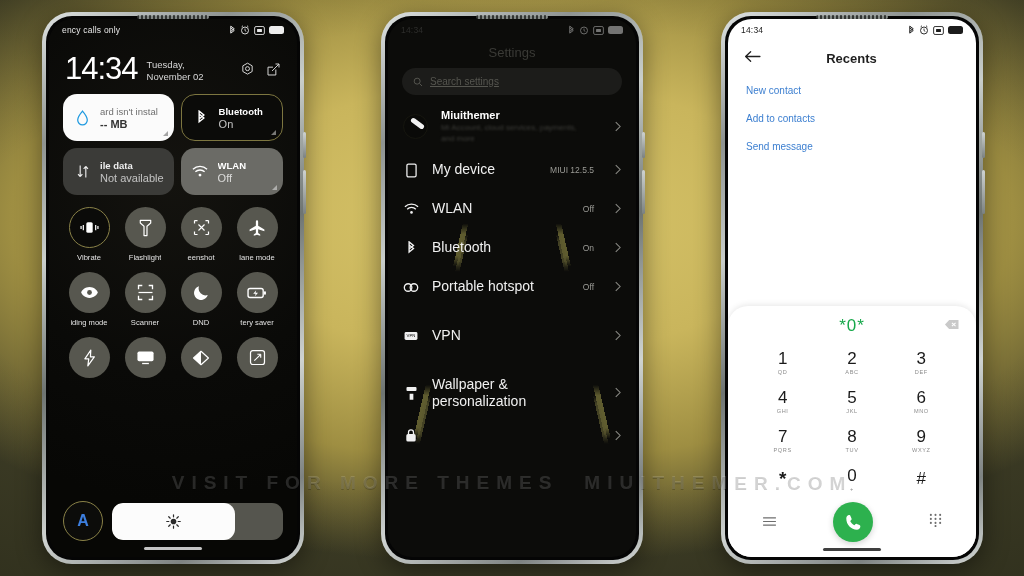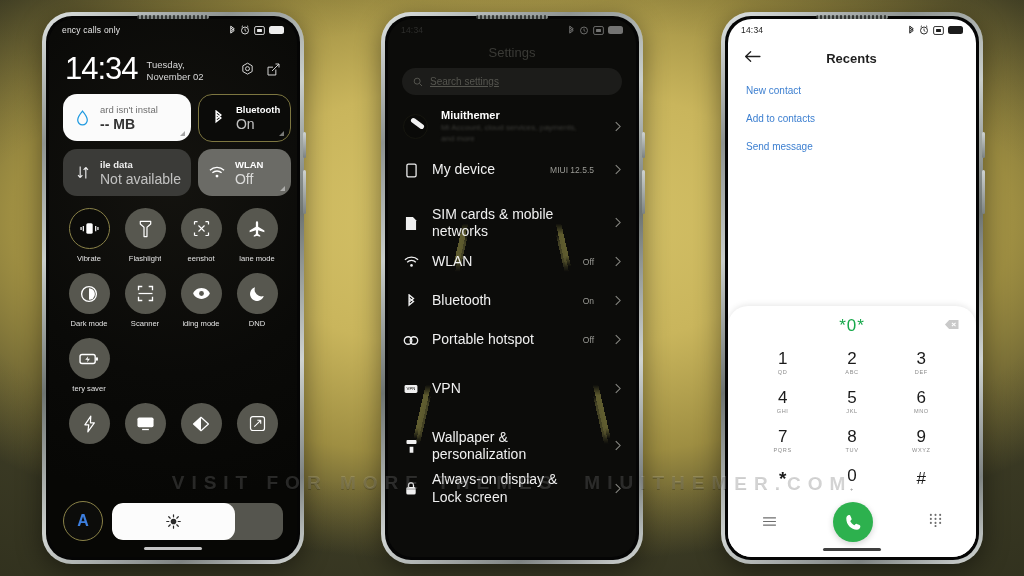--- a/index.html
+++ b/index.html
@@ -73,21 +73,21 @@
   .clock-icons { margin-left:auto; display:flex; gap:11px; padding-top:9px; }
   .clock-icons svg { display:block; opacity:.92; }
 
   .cards { padding: 10px 14px 0 14px; display:flex; gap:7px; }
   .cards-col { display:flex; flex-direction:column; gap:7px; flex:1;justify-content:space-between; }
   .tcard { border-radius:14px; padding:9px 10px; min-height:47px;
     display:flex; align-items:center; gap:8px; position:relative; }
   .tcard .ic { width:19px; height:19px; flex:0 0 19px; display:flex; align-items:center; justify-content:center;}
   .tcard .tx { display:flex; flex-direction:column; gap:1px; min-width:0; }
   .tcard .t1 { font-size:9.5px; font-weight:600; white-space:nowrap; overflow:hidden;}
-  .tcard .t2 { font-size:14px; opacity:.75; white-space:nowrap; overflow:hidden;}
+  .tcard .t2 { font-size:11px; opacity:.75; white-space:nowrap; overflow:hidden;}
   .card-white { background:#fbfbfb; color:#111; }
   .card-white .t1 { color:#6f6f6f; font-weight:400; }
   .card-white .t2 { color:#333; opacity:1; font-weight:700; }
   .card-grey { background:#3b3b38; color:#eee; }
   .card-dark-hl { background:#0b0b09; color:#fff; border:1px solid #7d7640; }
   .card-lt { background:#6b6b66; color:#fff; }
   .resize-h { position:absolute; right:6px; bottom:5px; width:0;height:0;
     border-left:5px solid transparent; border-bottom:5px solid rgba(255,255,255,.45); }
   .card-white .resize-h { border-bottom-color: rgba(60,60,60,.45); }
 
@@ -330,50 +330,41 @@
 
           <div class="tile">
             <span class="tile-circ">
               <svg width="18" height="18" viewBox="0 0 19 19">
                   <path d="M9.5 1.2c.8 0 1.2.7 1.2 1.6v4.4l6.6 3.8v1.8l-6.6-2.1v4l2.2 1.6v1.3L9.5 16.7l-3.4 1-.0-1.3 2.2-1.6v-4L1.7 12.8V11l6.6-3.8V2.8c0-.9.4-1.6 1.2-1.6z" fill="#fff"></path>
                 </svg>
             </span>
             <span class="tile-lbl">lane mode</span>
           </div>
 
+
+
+
           <div class="tile">
             <span class="tile-circ">
-              <svg width="18" height="18" viewBox="0 0 19 19">
-                  <circle cx="9.5" cy="9.5" r="7.8" fill="none" stroke="#fff" stroke-width="1.4"></circle>
-                  <path d="M9.5 3.3a6.2 6.2 0 0 1 0 12.4z" fill="#fff"></path>
-                </svg>
-            </span>
-            <span class="tile-lbl">Dark mode</span>
-          </div>
-
-
+              <svg width="19" height="13" viewBox="0 0 20 14">
+                  <path d="M10 1.2C5.4 1.2 1.8 4.6 1 7c.8 2.4 4.4 5.8 9 5.8S18.2 9.4 19 7c-.8-2.4-4.4-5.8-9-5.8z" fill="#fff"></path>
+                  <circle cx="10" cy="7" r="2.6" fill="#57574f"></circle>
+                </svg>
+            </span>
+            <span class="tile-lbl">iding mode</span>
+          </div>
 
           <div class="tile">
             <span class="tile-circ">
               <svg width="17" height="17" viewBox="0 0 18 18">
                   <path d="M1.6 5.6V1.6h4M16.4 5.6V1.6h-4M1.6 12.4v4h4M16.4 12.4v4h-4" fill="none" stroke="#fff" stroke-width="1.4"></path>
                   <path d="M1.6 9h14.8" stroke="#fff" stroke-width="1.3"></path>
                 </svg>
             </span>
             <span class="tile-lbl">Scanner</span>
-          </div>
-
-          <div class="tile">
-            <span class="tile-circ">
-              <svg width="19" height="13" viewBox="0 0 20 14">
-                  <path d="M10 1.2C5.4 1.2 1.8 4.6 1 7c.8 2.4 4.4 5.8 9 5.8S18.2 9.4 19 7c-.8-2.4-4.4-5.8-9-5.8z" fill="#fff"></path>
-                  <circle cx="10" cy="7" r="2.6" fill="#57574f"></circle>
-                </svg>
-            </span>
-            <span class="tile-lbl">iding mode</span>
           </div>
 
           <div class="tile">
             <span class="tile-circ">
               <svg width="17" height="17" viewBox="0 0 18 18">
                   <path d="M15.6 11.6A7.2 7.2 0 0 1 6.4 2.4 7.4 7.4 0 1 0 15.6 11.6z" fill="#fff"></path>
                 </svg>
             </span>
             <span class="tile-lbl">DND</span>
           </div>
@@ -492,31 +483,20 @@
                 <rect x="1" y="1" width="10" height="14" rx="1.6" fill="none" stroke="#f0f0f0" stroke-width="1.4"></rect>
               </svg>
             </span>
           <span class="lbl">My device</span>
           <span class="val">MIUI 12.5.5</span>
           <span class="chev"><svg width="7" height="11" viewBox="0 0 8 12">
                 <path d="M2 1l5 5-5 5" fill="none" stroke="#8b8b86" stroke-width="1.2"></path>
               </svg></span>
         </div>
 
-        <div class="srow" style="margin-top:14px;">
-          <span class="ico">
-              <svg width="12" height="15" viewBox="0 0 13 16">
-                <path d="M1 1h7.6L12 4.4V15H1z" fill="#f0f0f0"></path>
-              </svg>
-            </span>
-          <span class="lbl">SIM cards &amp; mobile networks</span>
-          <span class="chev" style="margin-left:auto;"><svg width="7" height="11" viewBox="0 0 8 12">
-                <path d="M2 1l5 5-5 5" fill="none" stroke="#8b8b86" stroke-width="1.2"></path>
-              </svg></span>
-        </div>
 
         <div class="srow">
           <span class="ico">
               <svg width="15" height="12" viewBox="0 0 16 12">
                 <path d="M1 3.6a10 10 0 0 1 14 0" fill="none" stroke="#f0f0f0" stroke-width="1.4"></path>
                 <path d="M3.4 6.2a6.6 6.6 0 0 1 9.2 0" fill="none" stroke="#f0f0f0" stroke-width="1.4"></path>
                 <circle cx="8" cy="9.6" r="1.4" fill="#f0f0f0"></circle>
               </svg>
             </span>
           <span class="lbl">WLAN</span>
@@ -580,21 +560,20 @@
               </svg></span>
         </div>
 
         <div class="srow" style="height:46px;">
           <span class="ico">
               <svg width="12" height="15" viewBox="0 0 13 16">
                 <rect x="1.4" y="6.4" width="10.2" height="8.2" rx="1.8" fill="#f0f0f0"></rect>
                 <path d="M3.8 6.4V4.6a2.7 2.7 0 0 1 5.4 0v1.8" fill="none" stroke="#f0f0f0" stroke-width="1.4"></path>
               </svg>
             </span>
-          <span class="lbl" style="max-width:140px;">Always-on display &amp; Lock screen</span>
           <span class="chev" style="margin-left:auto;"><svg width="7" height="11" viewBox="0 0 8 12">
                 <path d="M2 1l5 5-5 5" fill="none" stroke="#8b8b86" stroke-width="1.2"></path>
               </svg></span>
         </div>
 
       </div>
     </div>
   </div>
 </div>
 

